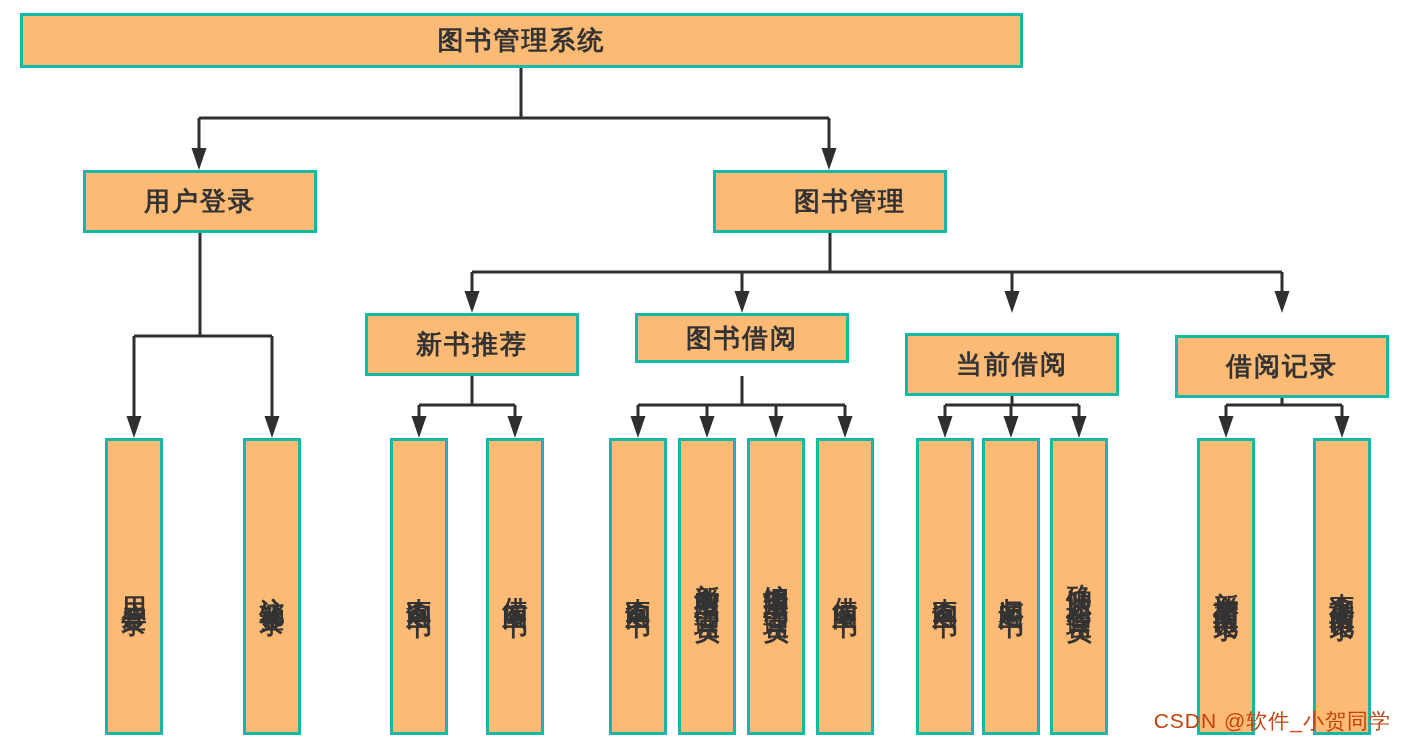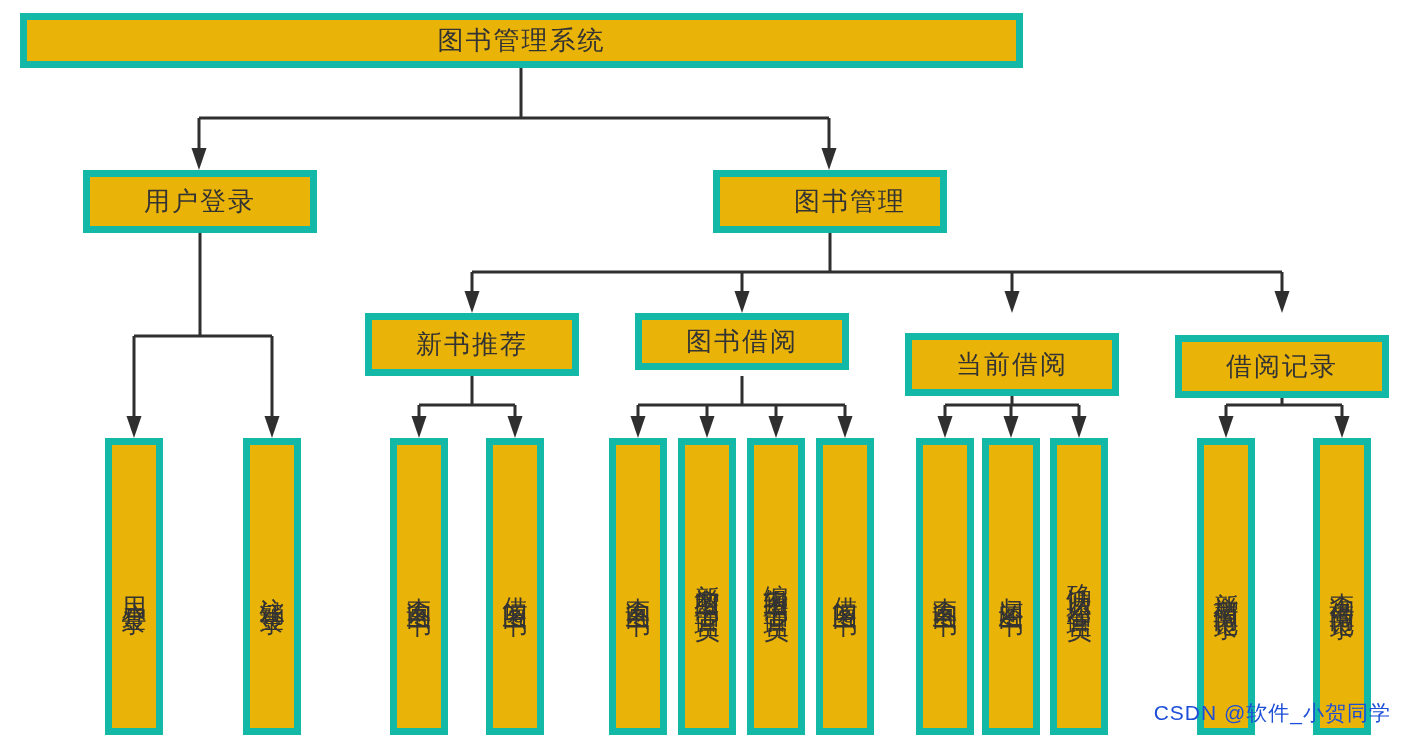--- a/index.html
+++ b/index.html
@@ -11,28 +11,29 @@
     font-family: "Liberation Sans", sans-serif;
     overflow: hidden;
   }
   svg.connectors {
     position: absolute;
     left: 0; top: 0;
     z-index: 0;
   }
   .box {
     position: absolute;
-    background: #eab308;
-    border: 7px solid #14b8a6;
+    background: #fdba74;
+    border: 3px solid #14b8a6;
     box-sizing: border-box;
     display: flex;
     align-items: center;
     justify-content: center;
     color: #333333;
     z-index: 1;
+    font-weight: bold;
   }
   .hbox {
     font-size: 26px;
     letter-spacing: 2px;
     white-space: nowrap;
   }
   .vbox {
     writing-mode: vertical-rl;
     text-orientation: mixed;
     font-size: 25px;
@@ -42,44 +43,44 @@
     width: 58px;
     height: 297px;
   }
   
   .b-root { left: 20px;  top: 13px;  width: 1003px; height: 55px; }
   
   .b-user { left: 83px;  top: 170px; width: 234px; height: 63px; }
   .b-mgmt { left: 713px; top: 170px; width: 234px; height: 63px; padding-left: 40px; }
   
   .b-new     { left: 365px;  top: 313px; width: 214px; height: 63px; }
-  .b-borrow  { left: 635px;  top: 313px; width: 214px; height: 57px; }
+  .b-borrow  { left: 635px;  top: 313px; width: 214px; height: 50px; }
   .b-current { left: 905px;  top: 313px; width: 214px; height: 63px; margin-top: 20px; }
   .b-records { left: 1175px; top: 313px; width: 214px; height: 63px; margin-top: 22px; }
   
   .l-a1 { left: 105px; }
   .l-a2 { left: 243px; }
   .l-b1 { left: 390px; }
   .l-b2 { left: 486px; }
   .l-c1 { left: 609px; }
   .l-c2 { left: 678px; }
   .l-c3 { left: 747px; }
   .l-c4 { left: 816px; }
   .l-d1 { left: 916px; }
   .l-d2 { left: 982px; }
   .l-d3 { left: 1050px; }
   .l-e1 { left: 1197px; }
   .l-e2 { left: 1313px; }
   .watermark {
     position: absolute;
     right: 14px;
-    bottom: 20px;
+    bottom: 12px;
     font-size: 21px;
     letter-spacing: 1px;
-    color: #1d4ed8;
+    color: #c2410c;
     z-index: 2;
     white-space: nowrap;
   }
 </style>
 </head>
 <body>
 
 <div class="canvas">
 
   <svg class="connectors" width="1405" height="747" viewBox="0 0 1405 747">

